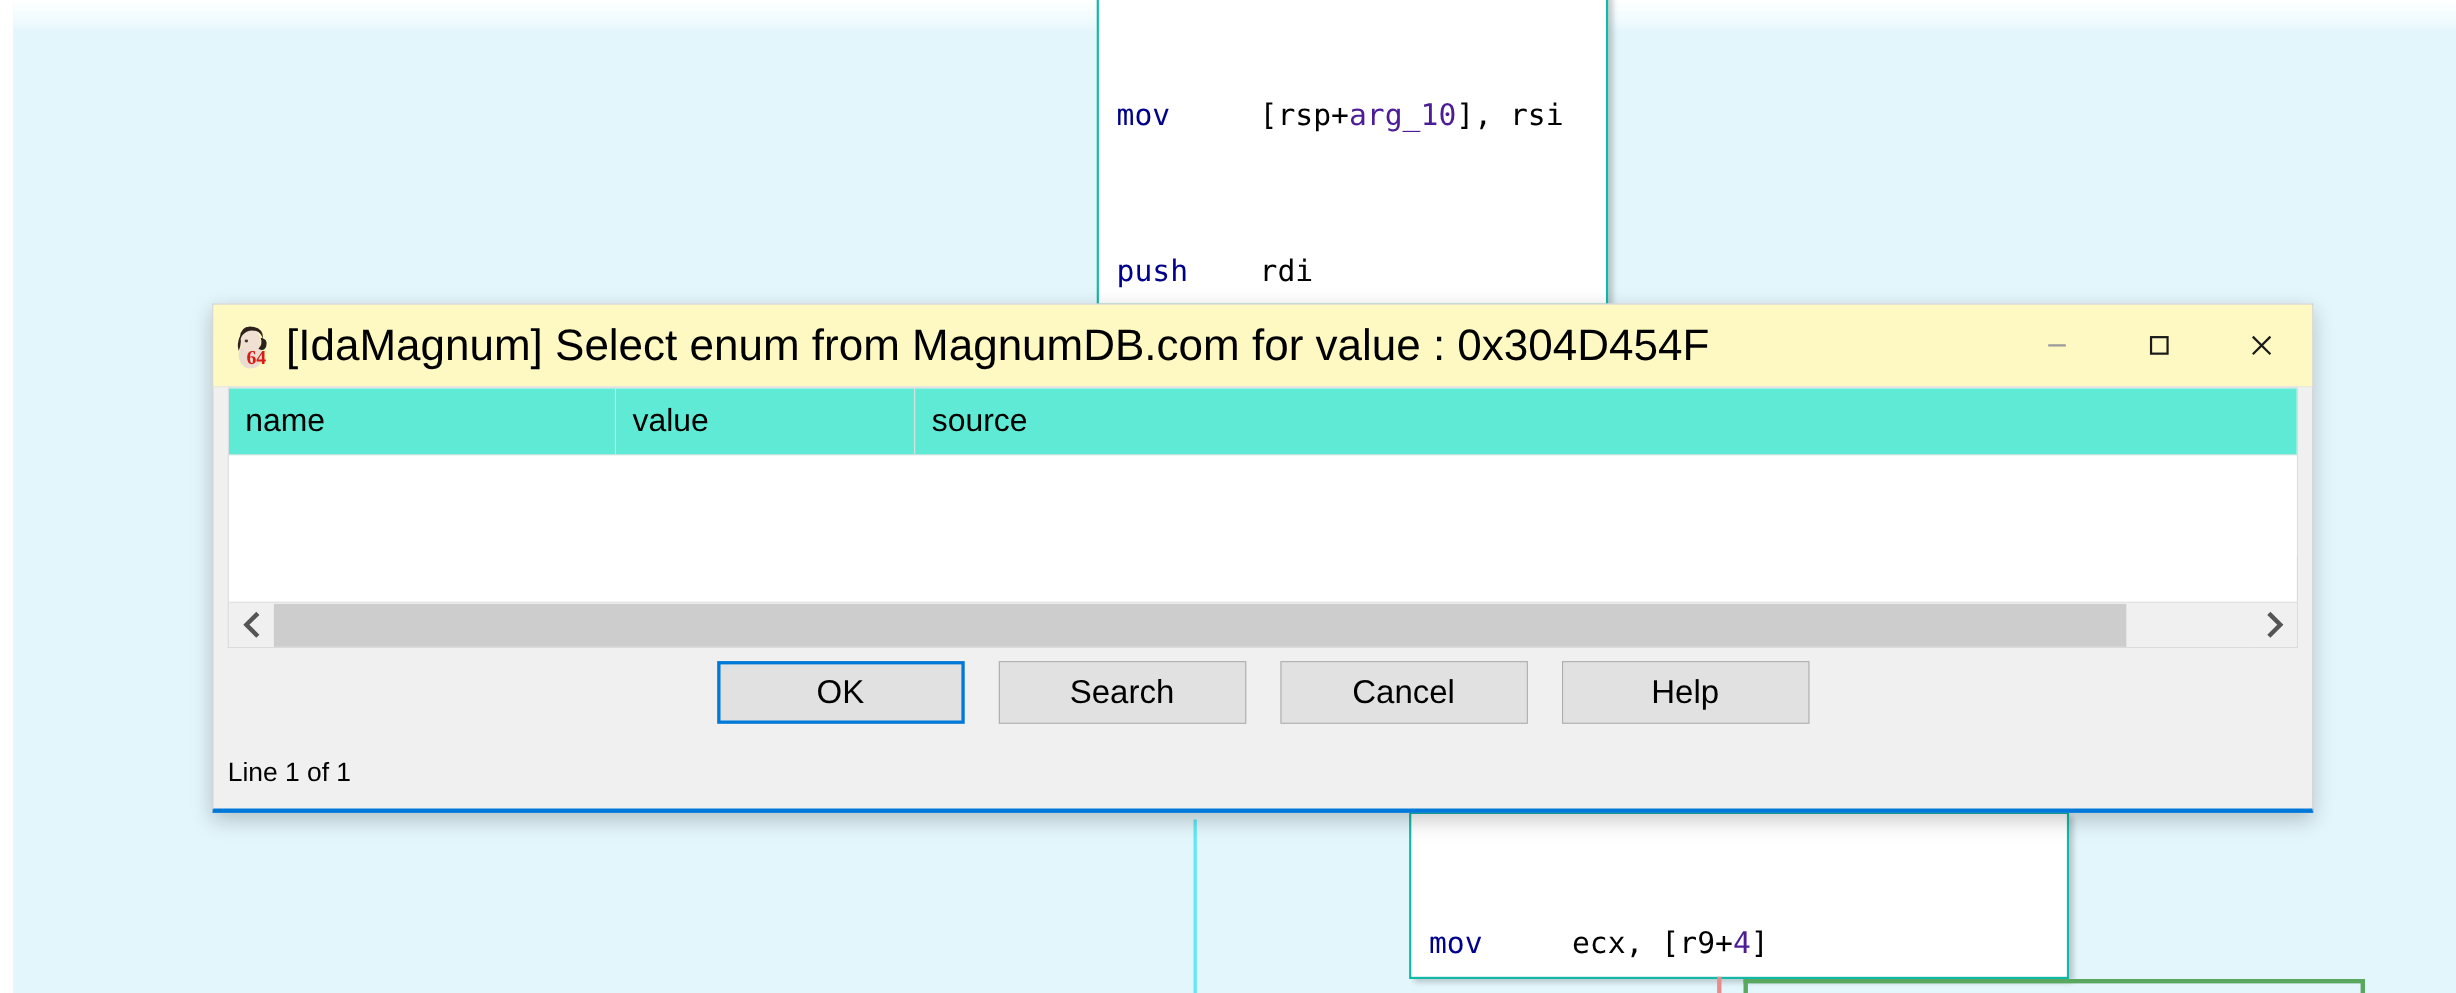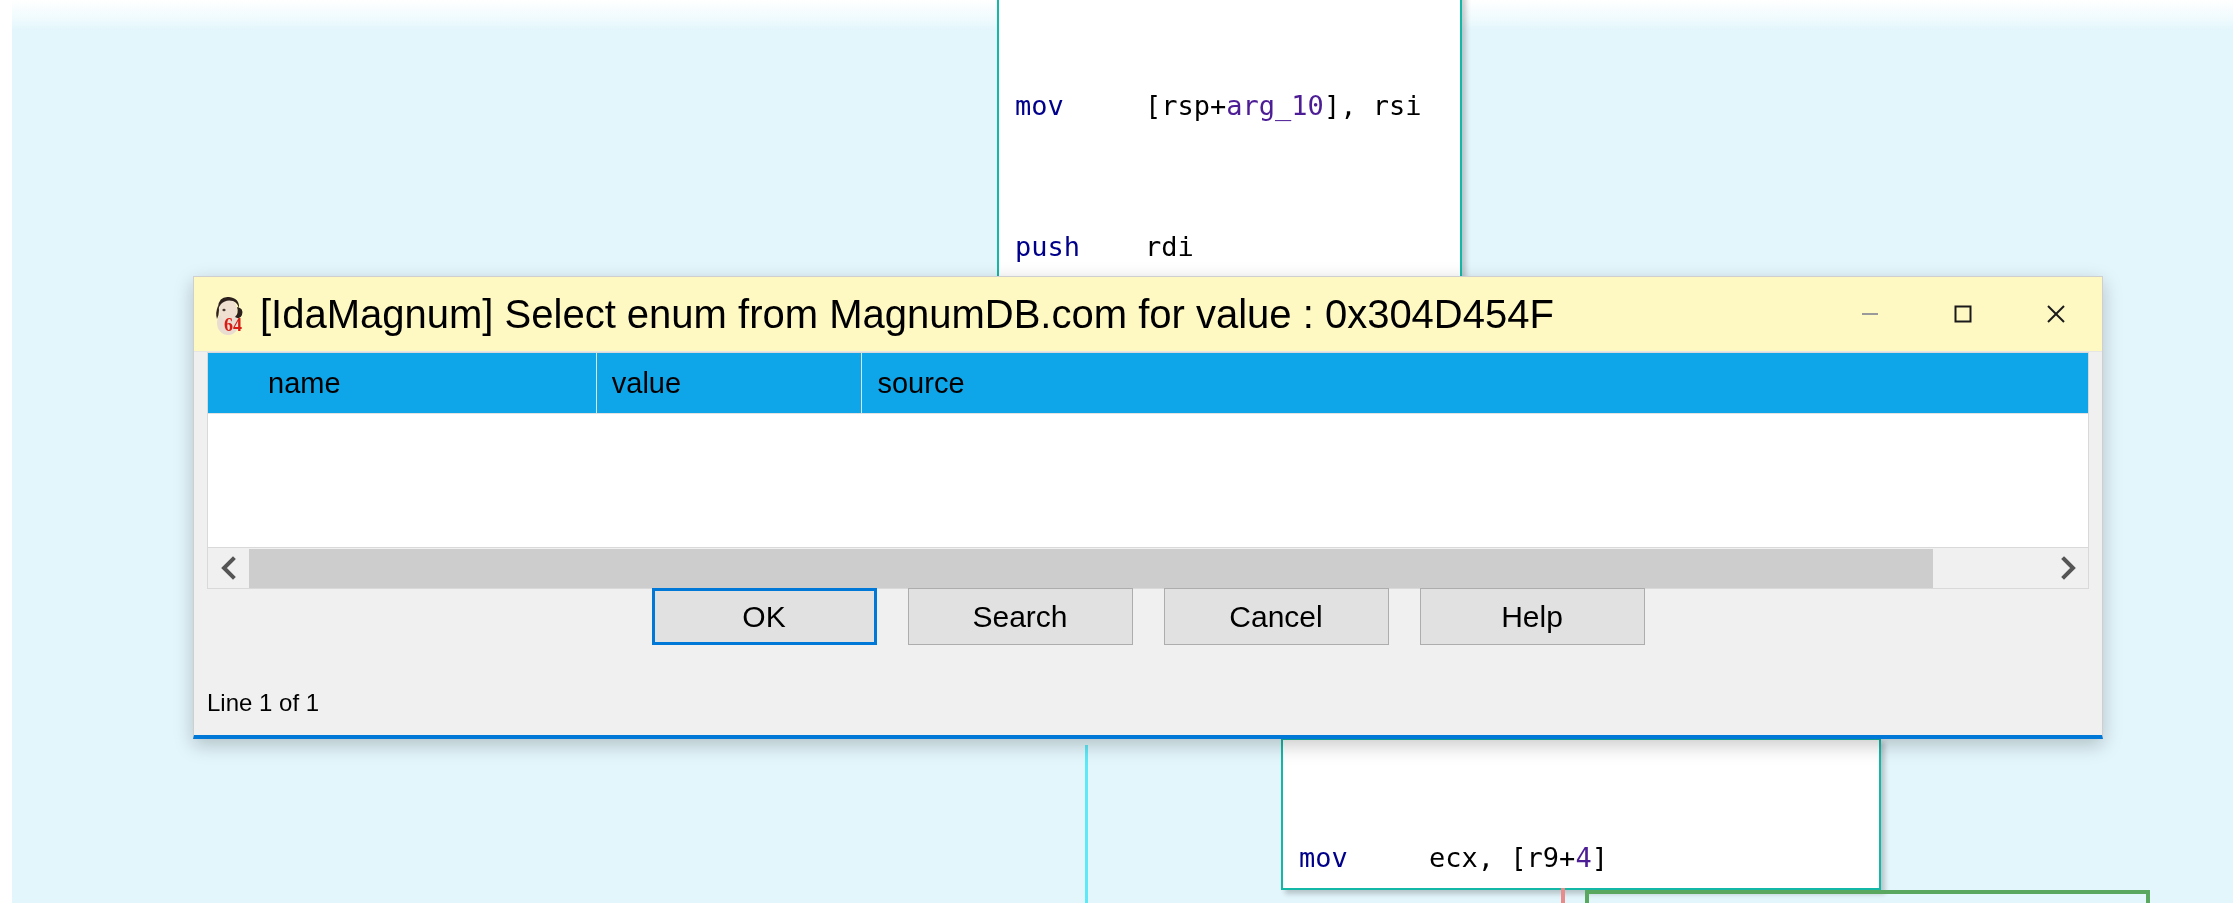--- a/index.html
+++ b/index.html
@@ -145,23 +145,22 @@
     width: 1882px;
     height: 196px;
     background: #ffffff;
     border: 1px solid #d9d9d9;
     box-sizing: border-box;
     overflow: hidden;
   }
   #list-header {
     display: flex;
     height: 60px;
-    background: #0ea5e9;
+    background: #5eead4;
     border-bottom: 1px solid #e2e2e2;
-    padding-left: 45px;
   }
   .col-name   { width: 352px; }
   .col-value  { width: 272px; }
   .col-source { width: 1256px; }
   #list-header > div {
     display: flex;
     align-items: center;
     padding-left: 15px;
     font-size: 29px;
     color: #000000;
@@ -231,21 +230,21 @@
     top: 0;
     width: 1684px;
     height: 39px;
     background: #cdcdcd;
   }
 
   
   #button-row {
     position: absolute;
     left: 0;
-    top: 311px;
+    top: 324px;
     width: 100%;
     display: flex;
     justify-content: center;
     gap: 31px;
   }
   .dlg-btn {
     width: 225px;
     height: 57px;
     background: #e1e1e1;
     border: 1px solid #adadad;

